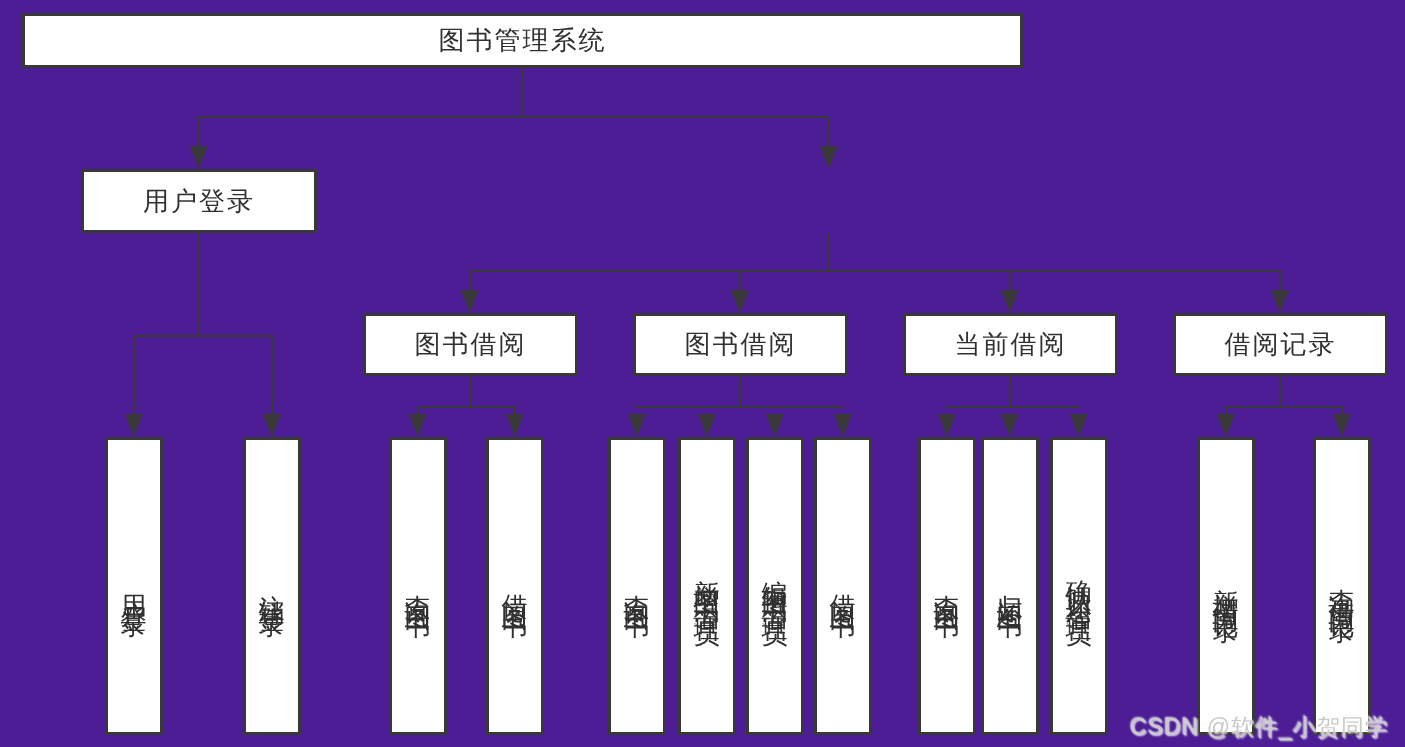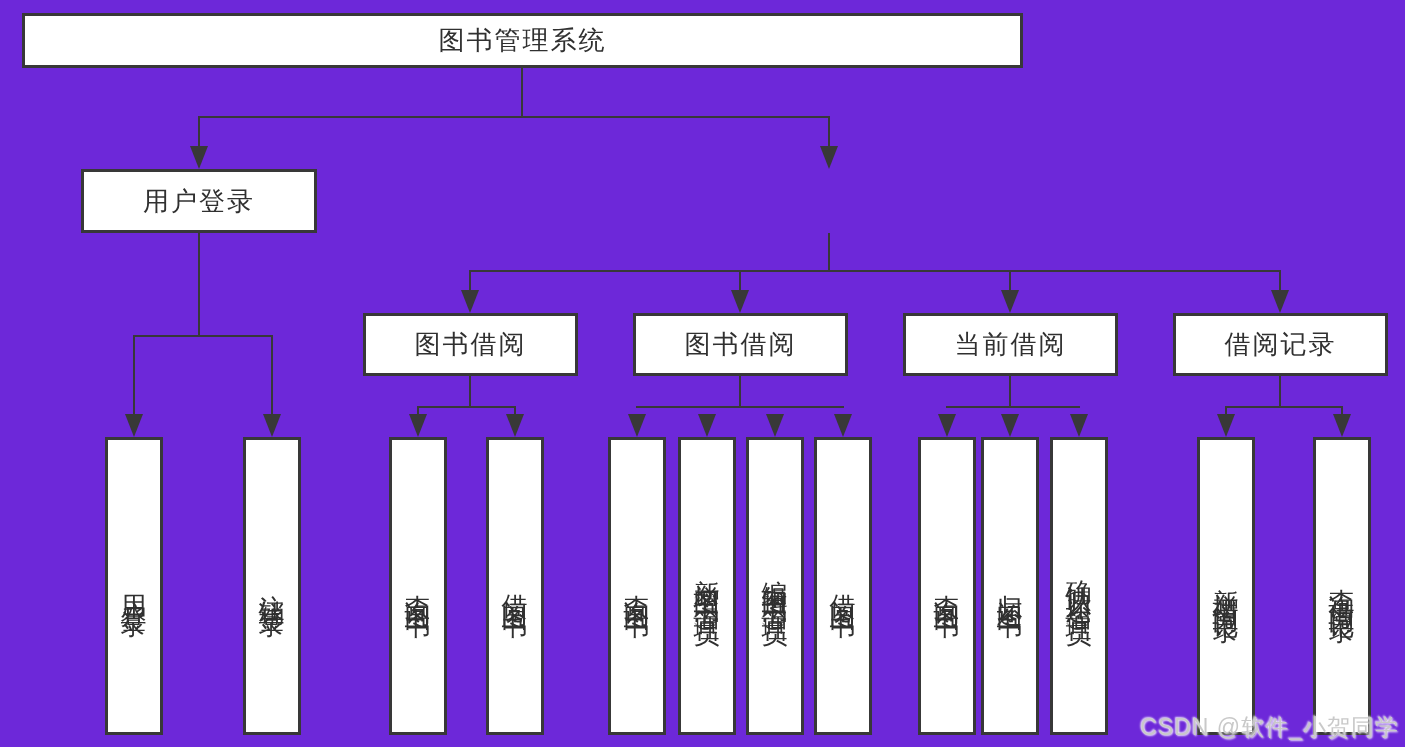--- a/index.html
+++ b/index.html
@@ -3,21 +3,21 @@
 <meta charset="utf-8">
 <style>
   * { margin: 0; padding: 0; box-sizing: border-box; }
   html, body { background: #ffffff; }
   body { font-family: "Liberation Sans", sans-serif; }
 
   .canvas {
     position: relative;
     width: 1405px;
     height: 747px;
-    background: #6d28d9;
+    background: #4c1d95;
     overflow: hidden;
     color: #303030;
   }
 
   
   .box {
     position: absolute;
     background: #ffffff;
     border: 3px solid #383838;
     display: flex;
@@ -61,21 +61,21 @@
     position: absolute;
     width: 0;
     height: 0;
     border-left: 9px solid transparent;
     border-right: 9px solid transparent;
     border-top: 23px solid #383838;
   }
 
   .watermark {
     position: absolute;
-    right: 6px;
+    right: 16px;
     bottom: 4px;
     font-size: 23px;
     color: #c9c9c9;
     letter-spacing: 1px;
     z-index: 10;
     text-shadow: 1px 1px 2px rgba(255,255,255,0.95), -1px -1px 2px rgba(255,255,255,0.95);
     white-space: nowrap;
   }
 </style>
 </head>

